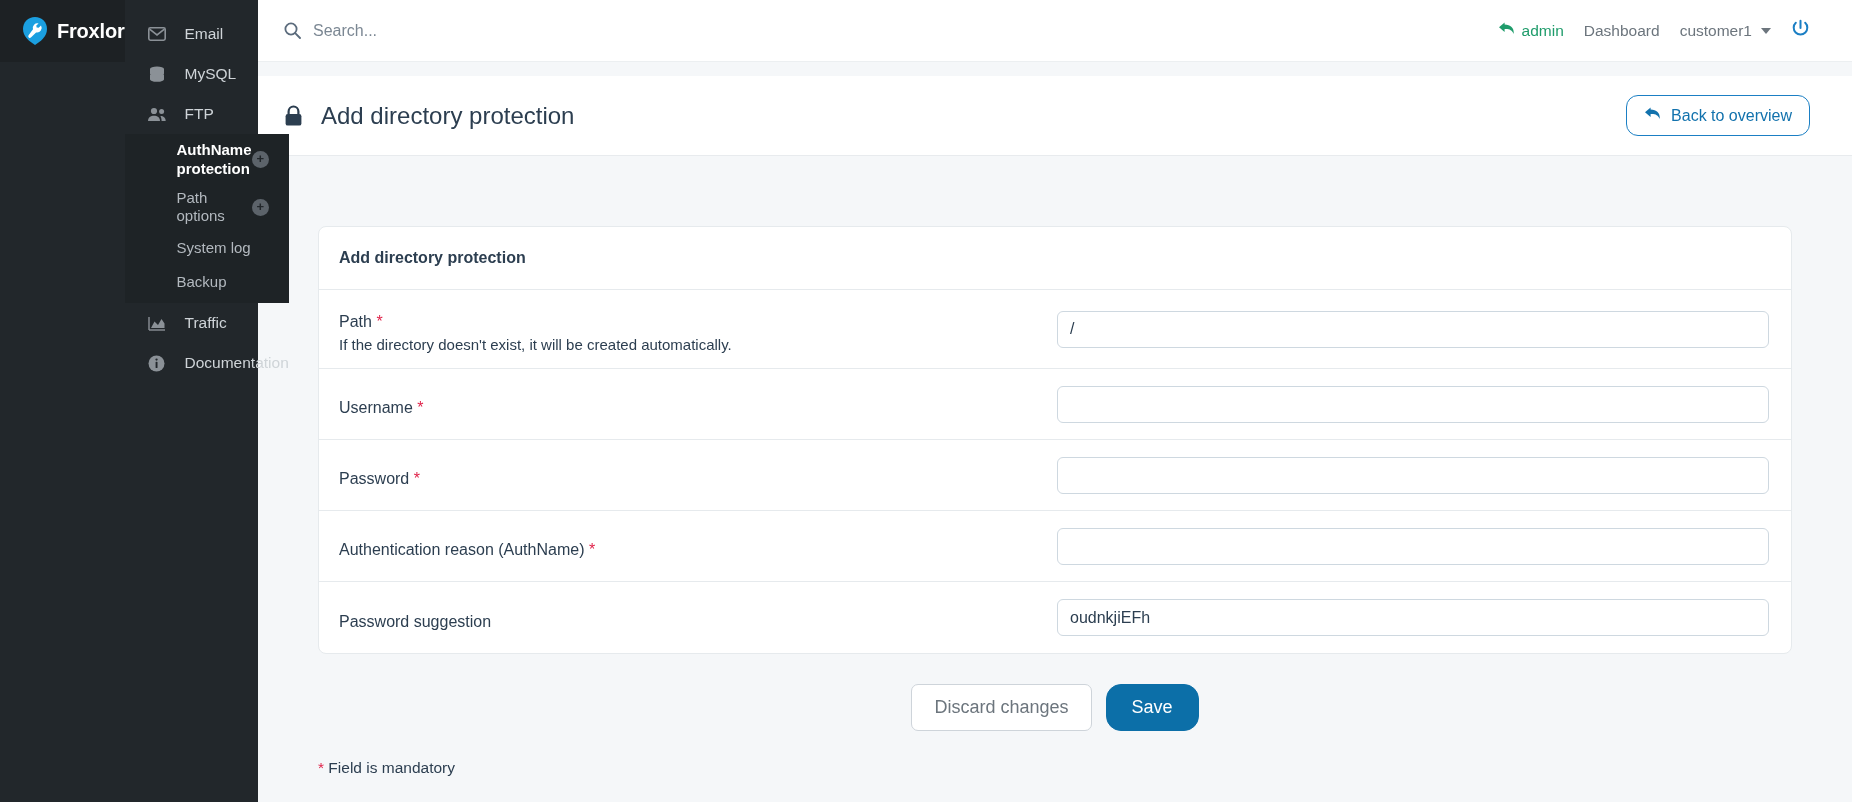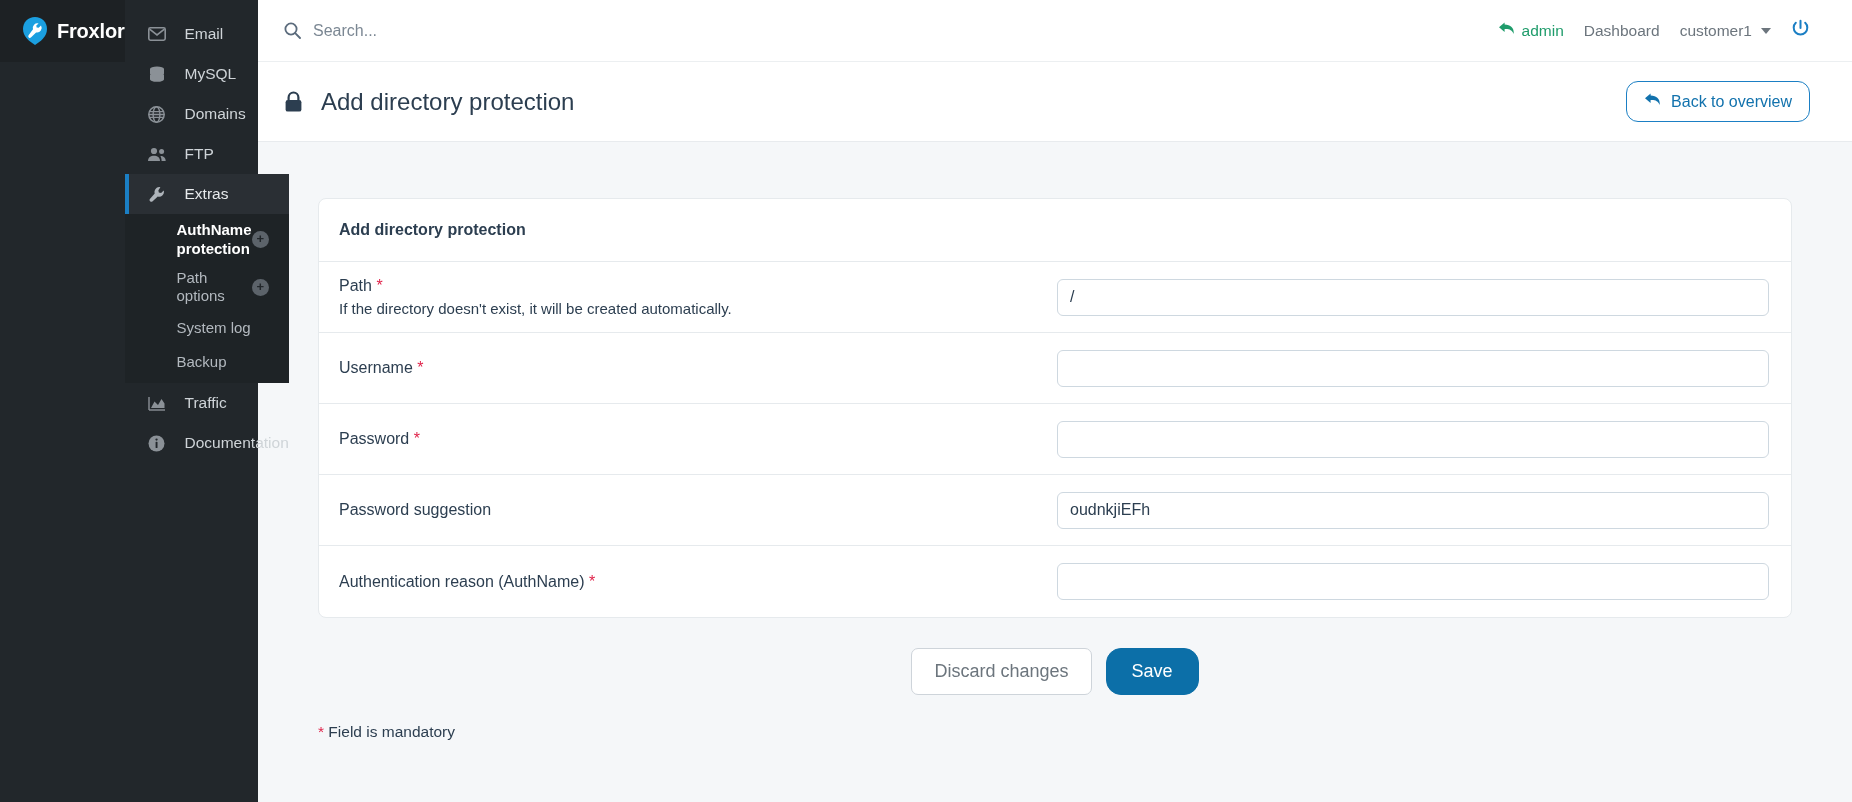--- a/index.html
+++ b/index.html
@@ -101,20 +101,21 @@
   }
 
   
   .main {
     flex: 1 1 auto;
     height: 802px;
     display: flex;
     flex-direction: column;
     background: #f5f7f9;
     min-width: 0;
+    gap: 14px;
   }
 
   .topbar {
     height: 62px;
     flex: 0 0 62px;
     background: #ffffff;
     display: flex;
     align-items: center;
     padding: 0 42px 0 26px;
     border-bottom: 1px solid #eceff1;
@@ -207,21 +208,21 @@
   }
 
   .form-row {
     display: flex;
     align-items: center;
     padding: 15px 22px 15px 20px;
     border-bottom: 1px solid #e6eaed;
     min-height: 71px;
   }
   .form-row:last-child { border-bottom: none; }
-  .form-label-col { flex: 0 0 718px; padding-right: 20px; }
+  .form-label-col { flex: 0 0 718px; padding-right: 20px; margin-top: 8px; }
   .form-label {
     font-size: 16px;
     color: #2c3e50;
   }
   .req { color: #e0234a; }
   .form-help {
     font-size: 15px;
     color: #2c3e50;
     margin-top: 5px;
   }
@@ -307,51 +308,33 @@
         <span class="nav-icon">
           <svg width="16" height="17" viewBox="0 0 16 17">
               <ellipse cx="8" cy="3" rx="7" ry="2.6" fill="currentColor"></ellipse>
               <path d="M1 3 v4.6 c0 1.45 3.1 2.6 7 2.6 s7 -1.15 7 -2.6 V3" fill="currentColor"></path>
               <path d="M1 8.6 v4.6 c0 1.45 3.1 2.6 7 2.6 s7 -1.15 7 -2.6 V8.6" fill="currentColor"></path>
             </svg>
         </span>
         <span>MySQL</span>
       </div>
 
-      <div class="nav-item">
-        <span class="nav-icon">
-          <svg width="17" height="17" viewBox="0 0 17 17">
-              <circle cx="8.5" cy="8.5" r="7.7" fill="none" stroke="currentColor" stroke-width="1.5"></circle>
-              <ellipse cx="8.5" cy="8.5" rx="3.4" ry="7.7" fill="none" stroke="currentColor" stroke-width="1.4"></ellipse>
-              <path d="M1 5.6 h15 M1 11.4 h15 M0.8 8.5 h15.4" stroke="currentColor" stroke-width="1.4"></path>
-            </svg>
-        </span>
-        <span>Domains</span>
-      </div>
 
       <div class="nav-item">
         <span class="nav-icon">
           <svg width="20" height="15" viewBox="0 0 20 15">
               <circle cx="7" cy="4" r="3.1" fill="currentColor"></circle>
               <circle cx="14.6" cy="4.4" r="2.5" fill="currentColor"></circle>
               <path d="M1 14 c0 -3.4 2.7 -5.2 6 -5.2 s6 1.8 6 5.2 z" fill="currentColor"></path>
               <path d="M13.4 9.1 c3 0.1 5.3 1.6 5.3 4.9 h-4.1 c0 -2 -0.5 -3.6 -1.2 -4.9 z" fill="currentColor"></path>
             </svg>
         </span>
         <span>FTP</span>
       </div>
 
-      <div class="nav-item active">
-        <span class="nav-icon">
-          <svg width="17" height="17" viewBox="0 0 17 17">
-              <path d="M12.4 1.2 a4.9 4.9 0 0 0 -5.7 6.2 L1.9 13 a1.8 1.8 0 0 0 2.5 2.5 l5.4 -4.9 a4.9 4.9 0 0 0 5.9 -6.2 l-2.6 2.6 -2.3 -0.4 -0.4 -2.3 z" fill="currentColor"></path>
-            </svg>
-        </span>
-        <span>Extras</span>
-      </div>
 
       <div class="subnav">
         <div class="sub-item active">
           <span class="sub-label">AuthName protection</span>
           <span class="badge-plus">+</span>
         </div>
         <div class="sub-item">
           <span class="sub-label">Path options</span>
           <span class="badge-plus">+</span>
         </div>
@@ -486,40 +469,40 @@
             </div>
           </div>
           <div class="form-input-col">
             <input class="form-control" type="password" value="" style="">
           </div>
         </div>
 
         <div class="form-row">
           <div class="form-label-col">
             <div class="form-label">
+              <span>Authentication reason (AuthName)</span>
+              <span class="req">*</span>
+            </div>
+          </div>
+          <div class="form-input-col">
+            <input class="form-control" type="text" value="" style="">
+          </div>
+        </div>
+
+        <div class="form-row">
+          <div class="form-label-col">
+            <div class="form-label">
               <span>Password suggestion</span>
               <span class="req"></span>
             </div>
           </div>
           <div class="form-input-col">
             <input class="form-control" type="text" value="oudnkjiEFh" style="">
           </div>
         </div>
-
-        <div class="form-row">
-          <div class="form-label-col">
-            <div class="form-label">
-              <span>Authentication reason (AuthName)</span>
-              <span class="req">*</span>
-            </div>
-          </div>
-          <div class="form-input-col">
-            <input class="form-control" type="text" value="" style="">
-          </div>
-        </div>
       </section>
 
       <div class="form-actions">
         <button class="btn-discard">Discard changes</button>
         <button class="btn-save">Save</button>
       </div>
 
       <div class="mandatory-note">
         <span class="req">*</span>
         <span>Field is mandatory</span>

